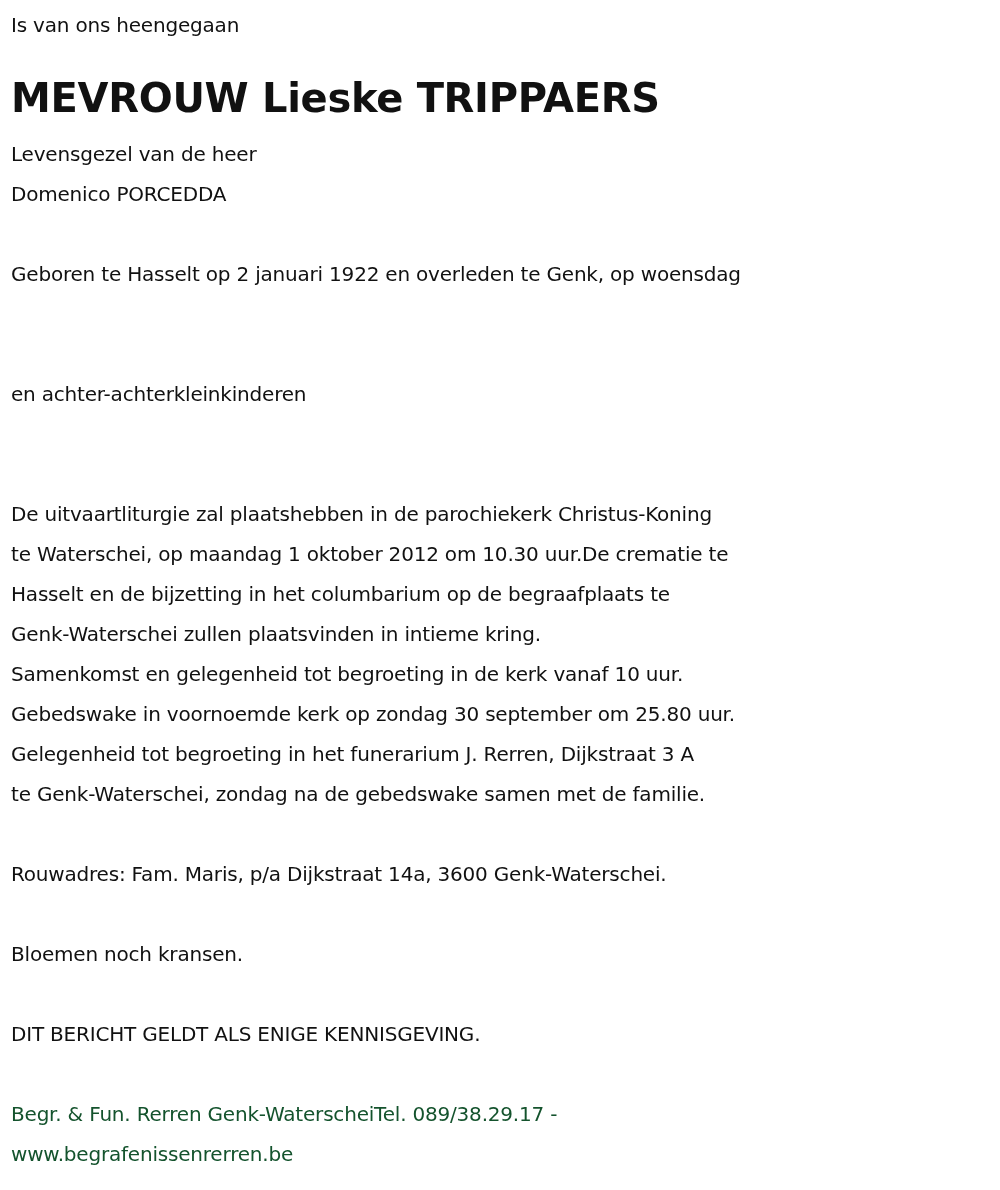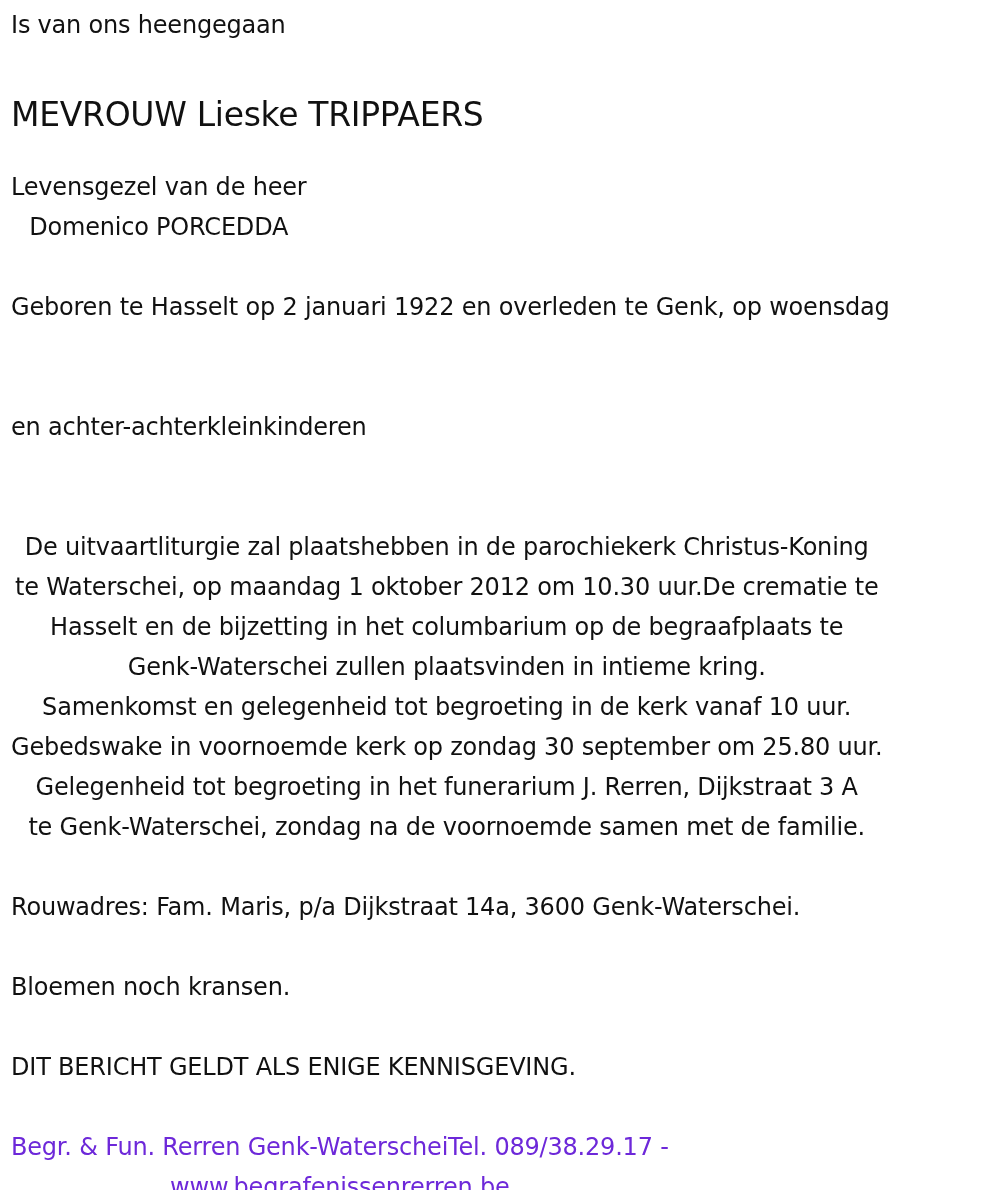--- a/index.html
+++ b/index.html
@@ -3,31 +3,30 @@
 <meta charset="utf-8">
 <style>
   html, body { margin: 0; padding: 0; background: #ffffff; }
   body {
     width: 1000px; height: 1190px; overflow: hidden;
     font-family: "DejaVu Sans", sans-serif;
     color: #111111;
   }
   .page { padding: 0 12px; }
   .line {
-    font-size: 24px; line-height: 40px; white-space: nowrap;
+    font-size: 20px; line-height: 40px; white-space: nowrap;
     letter-spacing: -0.2px;
-    text-align: center;
   }
   .intro { position: absolute; top: 5px; left: 11px; }
   .title {
-    position: absolute; top: 93px; left: 11px;
-    font-size: 33px; font-weight: normal; line-height: 44px; letter-spacing: -0.3px;
+    position: absolute; top: 76px; left: 11px;
+    font-size: 40px; font-weight: bold; line-height: 44px; letter-spacing: -0.3px;
   }
-  .block { position: absolute; left: 11px; margin-top: 33px; }
-  .footer { color: #6d28d9; }
+  .block { position: absolute; left: 11px; }
+  .footer { color: #14532d; }
 </style>
 </head>
 <body>
 
 <div class="page">
 
   <div class="line intro">Is van ons heengegaan</div>
 
   <div class="title">MEVROUW Lieske TRIPPAERS</div>
 
@@ -45,21 +44,21 @@
   </div>
 
   <div class="block" style="top:494px">
     <div class="line">De uitvaartliturgie zal plaatshebben in de parochiekerk Christus-Koning</div>
     <div class="line">te Waterschei, op maandag 1 oktober 2012 om 10.30 uur.De crematie te</div>
     <div class="line">Hasselt en de bijzetting in het columbarium op de begraafplaats te</div>
     <div class="line">Genk-Waterschei zullen plaatsvinden in intieme kring.</div>
     <div class="line">Samenkomst en gelegenheid tot begroeting in de kerk vanaf 10 uur.</div>
     <div class="line">Gebedswake in voornoemde kerk op zondag 30 september om 25.80 uur.</div>
     <div class="line">Gelegenheid tot begroeting in het funerarium J. Rerren, Dijkstraat 3 A</div>
-    <div class="line">te Genk-Waterschei, zondag na de voornoemde samen met de familie.</div>
+    <div class="line">te Genk-Waterschei, zondag na de gebedswake samen met de familie.</div>
   </div>
 
   <div class="block" style="top:854px">
     <div class="line">Rouwadres: Fam. Maris, p/a Dijkstraat 14a, 3600 Genk-Waterschei.</div>
   </div>
 
   <div class="block" style="top:934px">
     <div class="line">Bloemen noch kransen.</div>
   </div>
 

